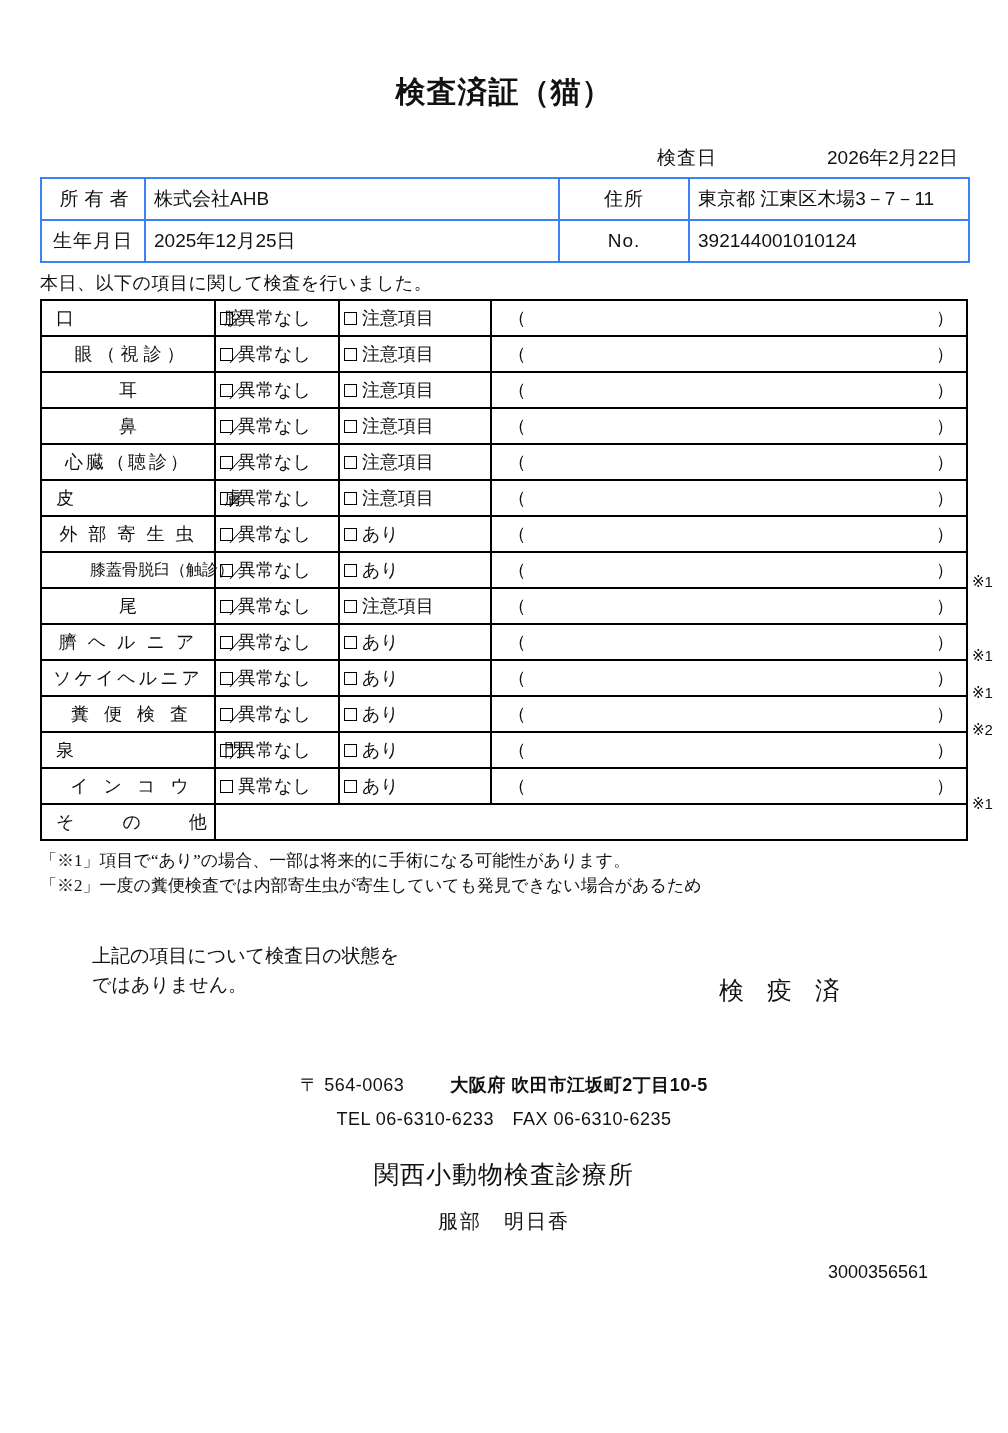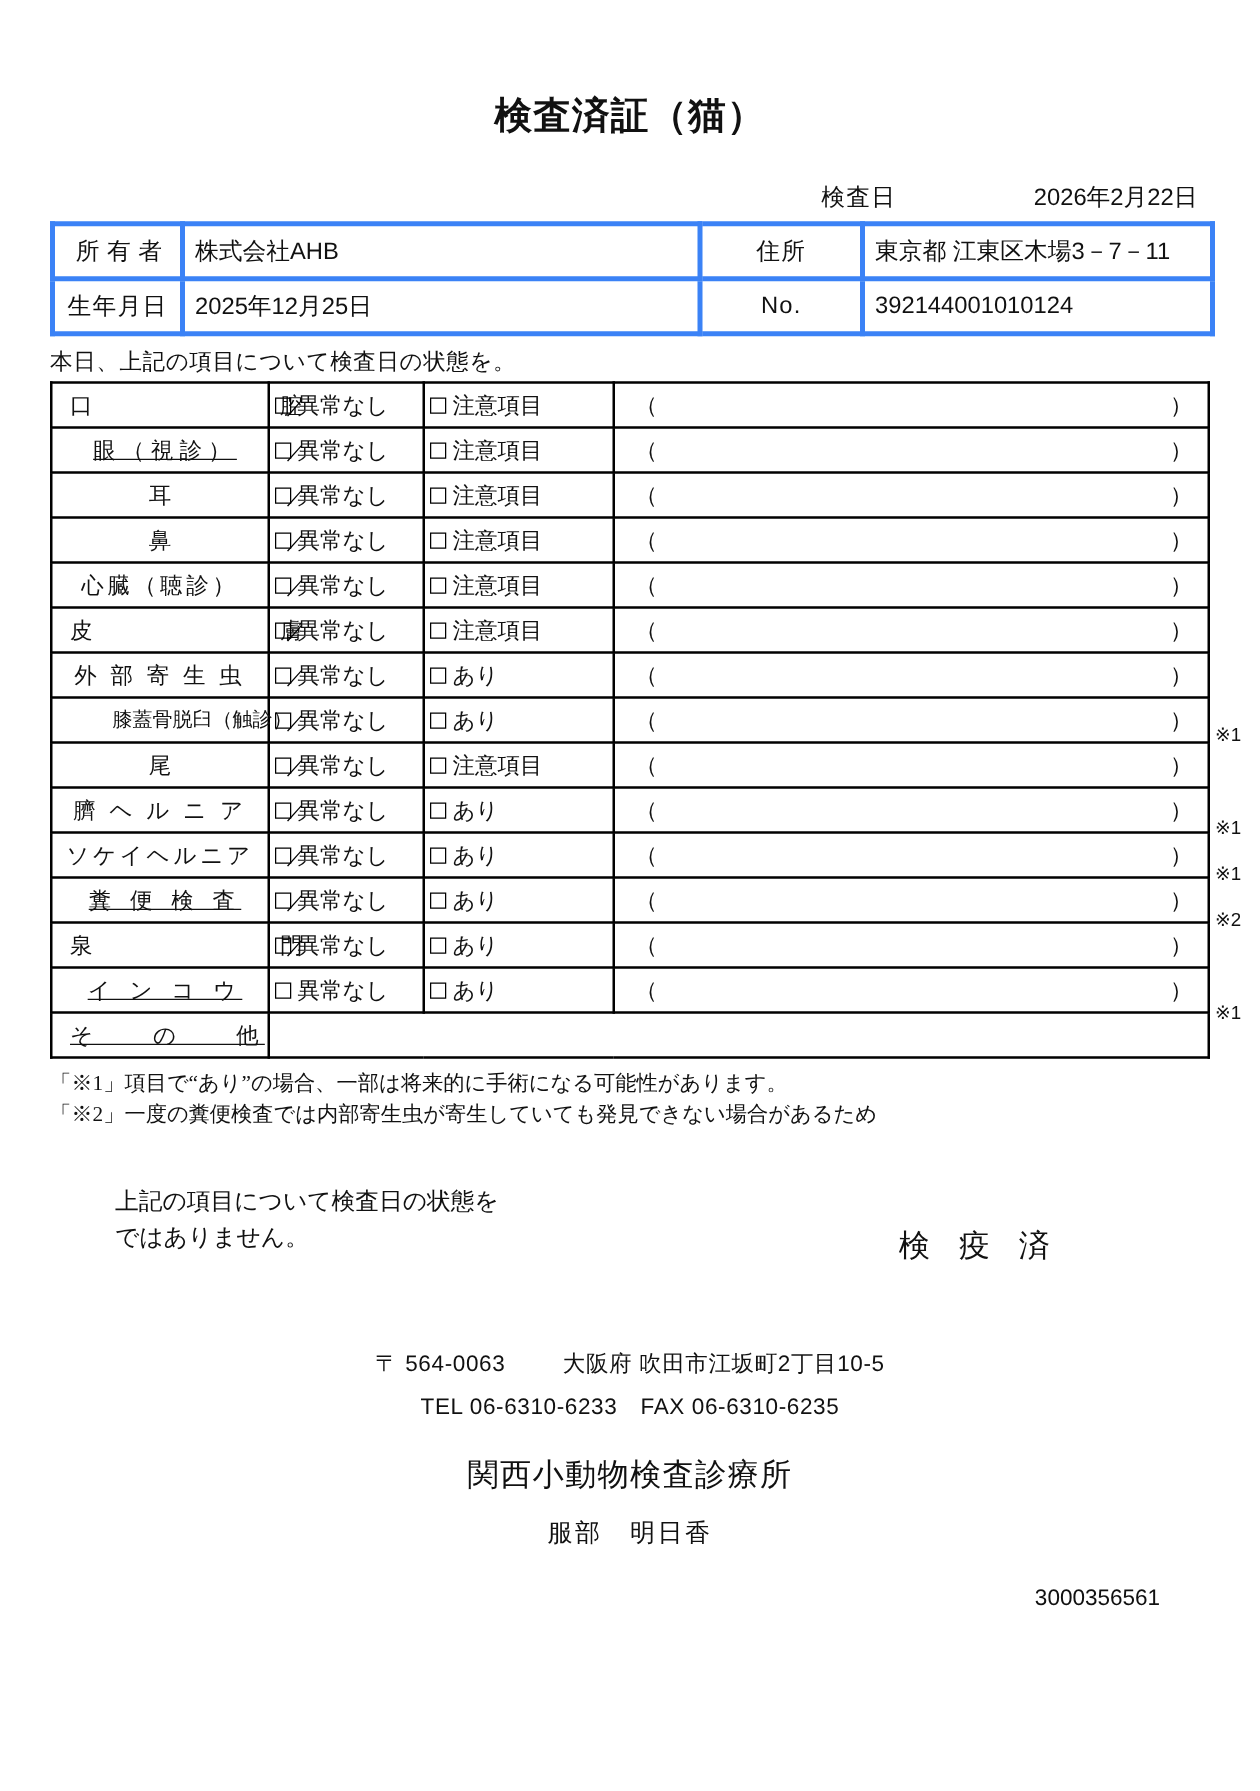--- a/index.html
+++ b/index.html
@@ -49,21 +49,21 @@
   }
 
   
   .info-table {
     width: 928px;
     margin: 6px auto 0 auto;
     border-collapse: collapse;
     table-layout: fixed;
   }
   .info-table td {
-    border: 4px solid #3b82f6;
+    border: 2px solid #3b82f6;
     height: 40px;
     font-size: 19px;
     padding: 0 8px;
     vertical-align: middle;
   }
   .lbl {
     text-align: center;
     letter-spacing: 6px;
     padding-right: 0 !important;
   }
@@ -108,21 +108,21 @@
   .col-item {
     width: 172px;
     text-align: center;
   }
   .item-txt {
     display: block;
     padding: 0 6px;
     white-space: nowrap;
   }
   .spread2 { letter-spacing: 10px; padding-left: 14px; }
-  .spread3 { letter-spacing: 5px; padding-left: 14px; text-decoration: underline; }
+  .spread3 { letter-spacing: 5px; padding-left: 14px; }
   .spread4 { letter-spacing: 3px; }
   .tight   { letter-spacing: 0px; font-size: 16px; padding-left: 48px; }
 
   .col-ok { width: 122px; }
   .col-note { width: 150px; }
   .col-paren { }
 
   .cb {
     display: inline-block;
     width: 13px;
@@ -200,21 +200,21 @@
 
   .clinic-block {
     width: 928px;
     margin: 6px auto 0 auto;
     text-align: center;
     font-size: 18px;
     line-height: 1.9;
   }
   .addr { letter-spacing: 0.5px; }
   .addr .zip { margin-right: 12px; }
-  .addr .city { margin-left: 34px; }
+  .addr .city { margin-left: 34px; font-weight: bold; }
   .tel { letter-spacing: 0.5px; }
   .clinic-name {
     font-size: 25px;
     margin-top: 14px;
     letter-spacing: 1px;
   }
   .person {
     font-size: 20px;
     margin-top: 4px;
     letter-spacing: 2px;
@@ -258,21 +258,21 @@
       </tr>
       <tr>
         <td class="lbl-sp">生年月日</td>
         <td class="val" colspan="2">2025年12月25日</td>
         <td class="lbl-sp">No.</td>
         <td class="val" colspan="2">392144001010124</td>
       </tr>
     </tbody>
   </table>
 
-  <div class="notice-line">本日、上記の項目について検査日の状態を。</div>
+  <div class="notice-line">本日、以下の項目に関して検査を行いました。</div>
 
   <div class="check-wrap">
     <table class="check-table">
       <tbody>
         <tr>
           <td class="col-item">
               <span class="item-txt spread2">口　　　　　腔</span>
             </td>
           <td class="col-ok"><span class="opt"><span class="cb checked"></span><span>異常なし</span></span></td>
           <td class="col-note"><span class="opt"><span class="cb"></span><span>注意項目</span></span></td>

